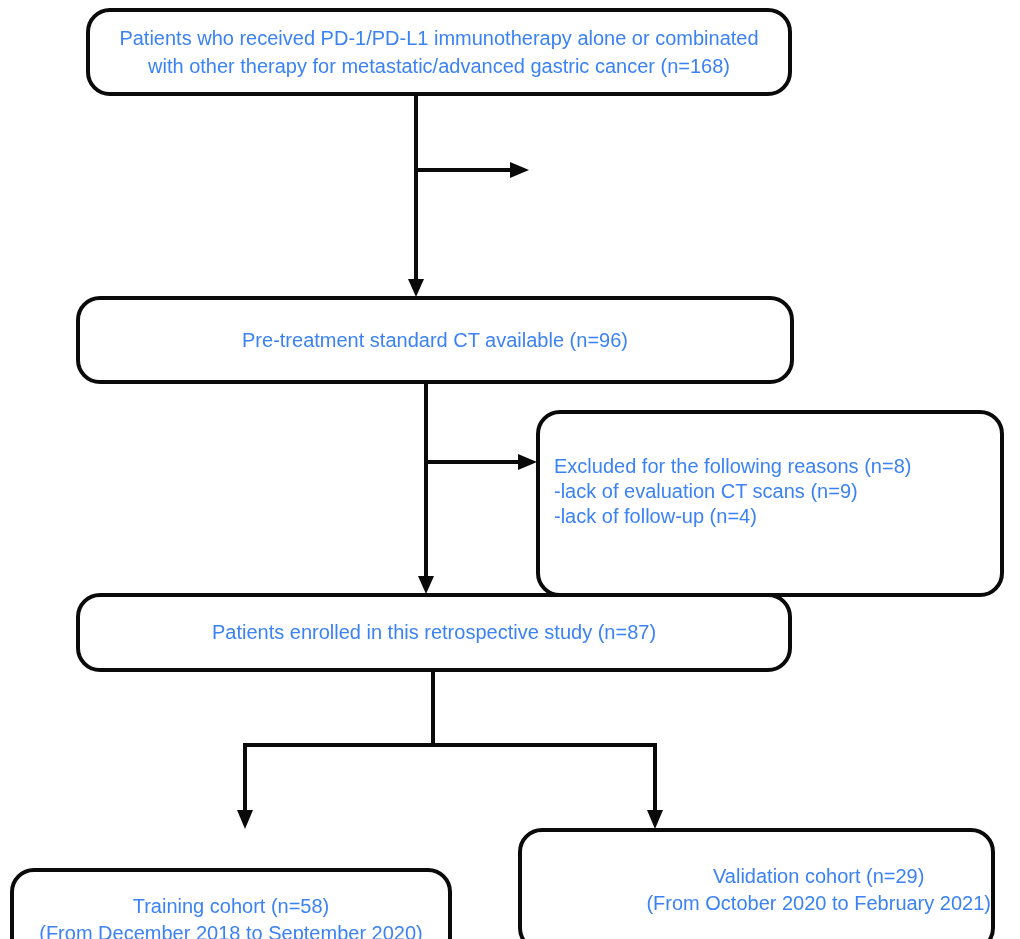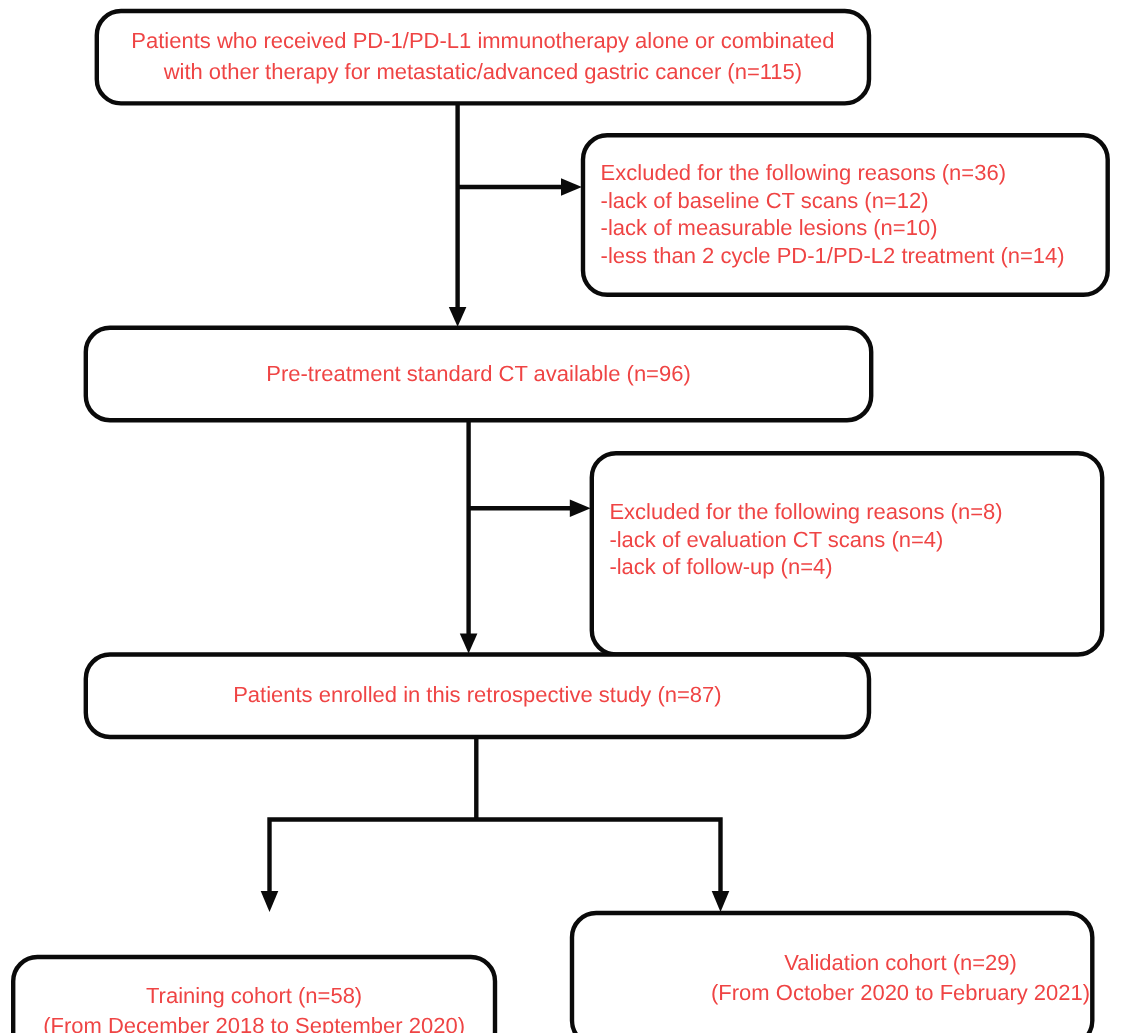--- a/index.html
+++ b/index.html
@@ -6,21 +6,21 @@
     margin: 0;
     padding: 0;
     background: #ffffff;
   }
   .canvas {
     position: relative;
     width: 1020px;
     height: 939px;
     background: #ffffff;
     font-family: "Liberation Sans", sans-serif;
-    color: #ef4444;
+    color: #3b82f6;
     overflow: hidden;
   }
   .connectors {
     position: absolute;
     left: 0;
     top: 0;
     width: 1020px;
     height: 939px;
   }
   .box {
@@ -76,43 +76,35 @@
       <polygon points="518,454 518,470 537,462"></polygon>
       <polygon points="418,576 434,576 426,594"></polygon>
       <polygon points="237,810 253,810 245,829"></polygon>
       <polygon points="647,810 663,810 655,829"></polygon>
     </g>
   </svg>
 
   <div class="box center-text initial-box">
     <div class="text-block">
       <span class="ln">Patients who received PD-1/PD-L1 immunotherapy alone or combinated</span>
-      <span class="ln">with other therapy for metastatic/advanced gastric cancer (n=115)</span>
+      <span class="ln">with other therapy for metastatic/advanced gastric cancer (n=168)</span>
     </div>
   </div>
 
-  <div class="box left-text excluded1-box">
-    <div class="text-block">
-      <span class="ln">Excluded for the following reasons (n=36)</span>
-      <span class="ln">-lack of baseline CT scans (n=12)</span>
-      <span class="ln">-lack of measurable lesions (n=10)</span>
-      <span class="ln">-less than 2 cycle PD-1/PD-L2 treatment (n=14)</span>
-    </div>
-  </div>
 
   <div class="box center-text pretreat-box">
     <div class="text-block">
       <span class="ln">Pre-treatment standard CT available (n=96)</span>
     </div>
   </div>
 
   <div class="box left-text excluded2-box">
     <div class="text-block">
       <span class="ln">Excluded for the following reasons (n=8)</span>
-      <span class="ln">-lack of evaluation CT scans (n=4)</span>
+      <span class="ln">-lack of evaluation CT scans (n=9)</span>
       <span class="ln">-lack of follow-up (n=4)</span>
     </div>
   </div>
 
   <div class="box center-text enrolled-box">
     <div class="text-block">
       <span class="ln">Patients enrolled in this retrospective study (n=87)</span>
     </div>
   </div>
 

